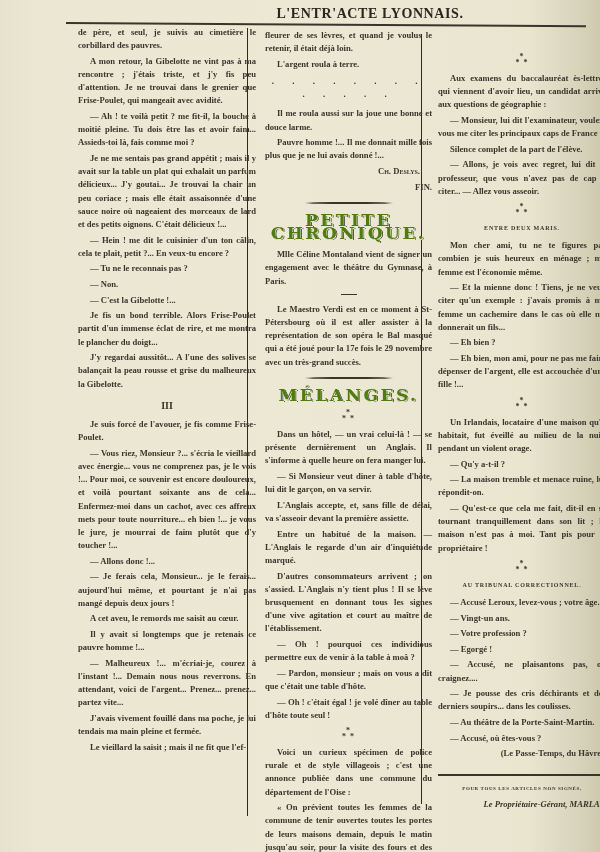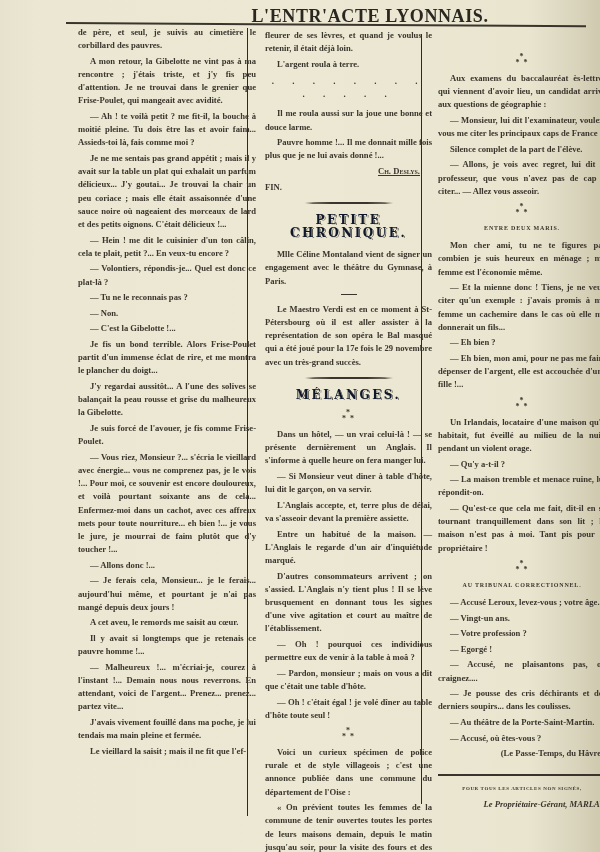--- a/index.html
+++ b/index.html
@@ -6,51 +6,51 @@
   body {
     width:600px; height:852px; overflow:hidden;
     background: linear-gradient(90deg, #e6e2cd 0%, #ebe7d2 6%, #ece8d4 50%, #e9e5cf 88%, #d9d4bc 96%, #cfc9ae 100%);
     font-family: "Liberation Serif", "DejaVu Serif", serif;
     color:#2a2620;
     position:relative;
   }
   .page { position:absolute; left:0; top:0; width:600px; height:852px; }
   .masthead {
     position:absolute; left:240px; top:6px; width:260px; text-align:center;
-    font-size:18px; font-weight:bold; letter-spacing:0.6px; color:#2a2620;
+    font-size:14px; font-weight:bold; letter-spacing:0.6px; color:#2a2620;
   }
   .rule-top {
     position:absolute; left:66px; top:22px; width:520px; height:2px;
     background:#3a352c; transform:rotate(0.35deg); transform-origin:left;
   }
   .col {
     position:absolute; font-size:8.6px; line-height:13.2px; text-align:justify;
     font-weight:bold; color:#3a352d;margin-left:12px;
   }
   .col p { margin:0 0 2.4px 0; text-indent:12px; }
   .col p.noind { text-indent:0; }
   .col1 { left:66px; top:26px; width:178px; }
   .col2 { left:253px; top:29px; width:167px; }
   .col3 { left:426px; top:54px; width:168px; }
   .vline { position:absolute; width:1px; background:#2d2923; }
-  .center { text-align:left; text-indent:0 !important; }
+  .center { text-align:right; text-indent:0 !important; }
   .right { text-align:right; text-indent:0 !important; }
   .roman { text-align:center; font-size:10px; margin:8px 0 6px 0; }
   .dots { letter-spacing:8px; text-align:center; text-indent:0 !important; font-size:9px; margin:4px 0 6px 0 !important; }
   .asterism { text-align:center; text-indent:0 !important; font-size:8px; line-height:6px; margin:6px 0 6px 0 !important; letter-spacing:1px; }
   .ornament {
     width:90px; height:2px; margin:8px auto 10px auto;
     background: linear-gradient(90deg, transparent 0%, #3a352c 10%, #3a352c 90%, transparent 100%);
     border-radius:50%;
   }
   .shortline { width:16px; height:1px; background:#3a352c; margin:6px auto 8px auto; }
   .heading-deco {
     text-align:center; text-indent:0 !important;
-    font-size:12px; letter-spacing:2.5px; font-weight:bold;
-    color:#0f172a; margin:4px 0 8px 0 !important;
+    font-size:17px; letter-spacing:2.5px; font-weight:bold;
+    color:#4d7c0f; margin:4px 0 8px 0 !important;
     text-shadow: 0.6px 0.6px 0 #ece8d4, 1.2px 1.2px 0 #2a2620;
     font-family: "DejaVu Serif", serif;
   }
   .smallcaps-head { text-align:center; text-indent:0 !important; font-size:6px; letter-spacing:0.8px; margin:0 0 4px 0 !important; }
   .sig { font-variant:small-caps; }
   .it { }
   .footrule { height:2px; background:#3a352c; margin:14px 0 6px 0; }
   .footsmall { text-align:center; font-size:5px; letter-spacing:0.6px; margin:4px 0 2px 0 !important; text-indent:0 !important; }
   .footsign { text-align:right; font-style:italic; font-size:8.6px; text-indent:0 !important; }
 </style>
@@ -64,56 +64,56 @@
 
   <div class="vline" style="left:247px; top:28px; height:788px;"></div>
   <div class="vline" style="left:421px; top:34px; height:770px;"></div>
 
   <div class="col col1">
     <p class="noind">de père, et seul, je suivis au cimetière le corbillard des pauvres.</p>
     <p>A mon retour, la Gibelotte ne vint pas à ma rencontre ; j'étais triste, et j'y fis peu d'attention. Je ne trouvai dans le grenier que Frise-Poulet, qui mangeait avec avidité.</p>
     <p>— Ah ! te voilà petit ? me fit-il, la bouche à moitié pleine. Tu dois être las et avoir faim... Assieds-toi là, fais comme moi ?</p>
     <p>Je ne me sentais pas grand appétit ; mais il y avait sur la table un plat qui exhalait un parfum délicieux... J'y goutai... Je trouvai la chair un peu coriace ; mais elle était assaisonnée d'une sauce noire où nageaient des morceaux de lard et des petits oignons. C'était délicieux !...</p>
     <p>— Hein ! me dit le cuisinier d'un ton câlin, cela te plait, petit ?... En veux-tu encore ?</p>
-    <p>— Volontiers, répondis-je... Quel est donc ce plat-là ?</p>
     <p>— Tu ne le reconnais pas ?</p>
     <p>— Non.</p>
     <p>— C'est la Gibelotte !...</p>
     <p>Je fis un bond terrible. Alors Frise-Poulet partit d'un immense éclat de rire, et me montra le plancher du doigt...</p>
     <p>J'y regardai aussitôt... A l'une des solives se balançait la peau rousse et grise du malheureux la Gibelotte.</p>
+    <div class="roman">III</div>
     <p>Je suis forcé de l'avouer, je fis comme Frise-Poulet.</p>
     <p>— Vous riez, Monsieur ?... s'écria le vieillard avec énergie... vous ne comprenez pas, je le vois !... Pour moi, ce souvenir est encore douloureux, et voilà pourtant soixante ans de cela... Enfermez-moi dans un cachot, avec ces affreux mets pour toute nourriture... eh bien !... je vous le jure, je mourrai de faim plutôt que d'y toucher !...</p>
     <p>— Allons donc !...</p>
     <p>— Je ferais cela, Monsieur... je le ferais... aujourd'hui même, et pourtant je n'ai pas mangé depuis deux jours !</p>
     <p>A cet aveu, le remords me saisit au cœur.</p>
     <p>Il y avait si longtemps que je retenais ce pauvre homme !...</p>
     <p>— Malheureux !... m'écriai-je, courez à l'instant !... Demain nous nous reverrons. En attendant, voici de l'argent... Prenez... prenez... partez vite...</p>
     <p>J'avais vivement fouillé dans ma poche, je lui tendais ma main pleine et fermée.</p>
     <p>Le vieillard la saisit ; mais il ne fit que l'ef-</p>
   </div>
 
   <div class="col col2">
     <p class="noind">fleurer de ses lèvres, et quand je voulus le retenir, il était déjà loin.</p>
     <p>L'argent roula à terre.</p>
     <p class="dots">. . . . . . . . . . . . .</p>
     <p>Il me roula aussi sur la joue une bonne et douce larme.</p>
     <p>Pauvre homme !... Il me donnait mille fois plus que je ne lui avais donné !...</p>
-    <p class="right sig" style="padding-right:12px;text-decoration:underline;">Ch. Deslys.</p>
+    <p class="right sig" style="padding-right:12px;">Ch. Deslys.</p>
     <p class="center">FIN.</p>
     <div class="ornament"></div>
     <p class="heading-deco">PETITE CHRONIQUE.</p>
     <p>Mlle Céline Montaland vient de signer un engagement avec le théâtre du Gymnase, à Paris.</p>
     <div class="shortline"></div>
     <p>Le Maestro Verdi est en ce moment à St-Pétersbourg où il est aller assister à la représentation de son opéra le Bal masqué qui a été joué pour la 17e fois le 29 novembre avec un très-grand succès.</p>
     <div class="ornament"></div>
     <p class="heading-deco">MÉLANGES.</p>
     <p class="asterism">*<br>* *</p>
     <p>Dans un hôtel, — un vrai celui-là ! — se présente dernièrement un Anglais. Il s'informe à quelle heure on fera manger lui.</p>
     <p>— Si Monsieur veut diner à table d'hôte, lui dit le garçon, on va servir.</p>
-    <p>L'Anglais accepte, et, terre plus de délai, va s'asseoir devant la première assiette.</p>
+    <p>L'Anglais accepte, et, sans fille de délai, va s'asseoir devant la première assiette.</p>
     <p>Entre un habitué de la maison. — L'Anglais le regarde d'un air d'inquiétude marqué.</p>
     <p>D'autres consommateurs arrivent ; on s'assied. L'Anglais n'y tient plus ! Il se lève brusquement en donnant tous les signes d'une vive agitation et court au maître de l'établissement.</p>
     <p>— Oh ! pourquoi ces individious permettre eux de venir à la table à moâ ?</p>
     <p>— Pardon, monsieur ; mais on vous a dit que c'était une table d'hôte.</p>
     <p>— Oh ! c'était égal ! je volé dîner au table d'hôte toute seul !</p>
     <p class="asterism">*<br>* *</p>
     <p>Voici un curieux spécimen de police rurale et de style villageois ; c'est une annonce publiée dans une commune du département de l'Oise :</p>
     <p>« On prévient toutes les femmes de la commune de tenir ouvertes toutes les portes de leurs maisons demain, depuis le matin jusqu'au soir, pour la visite des fours et des cheminées.</p>
 
   </div>

